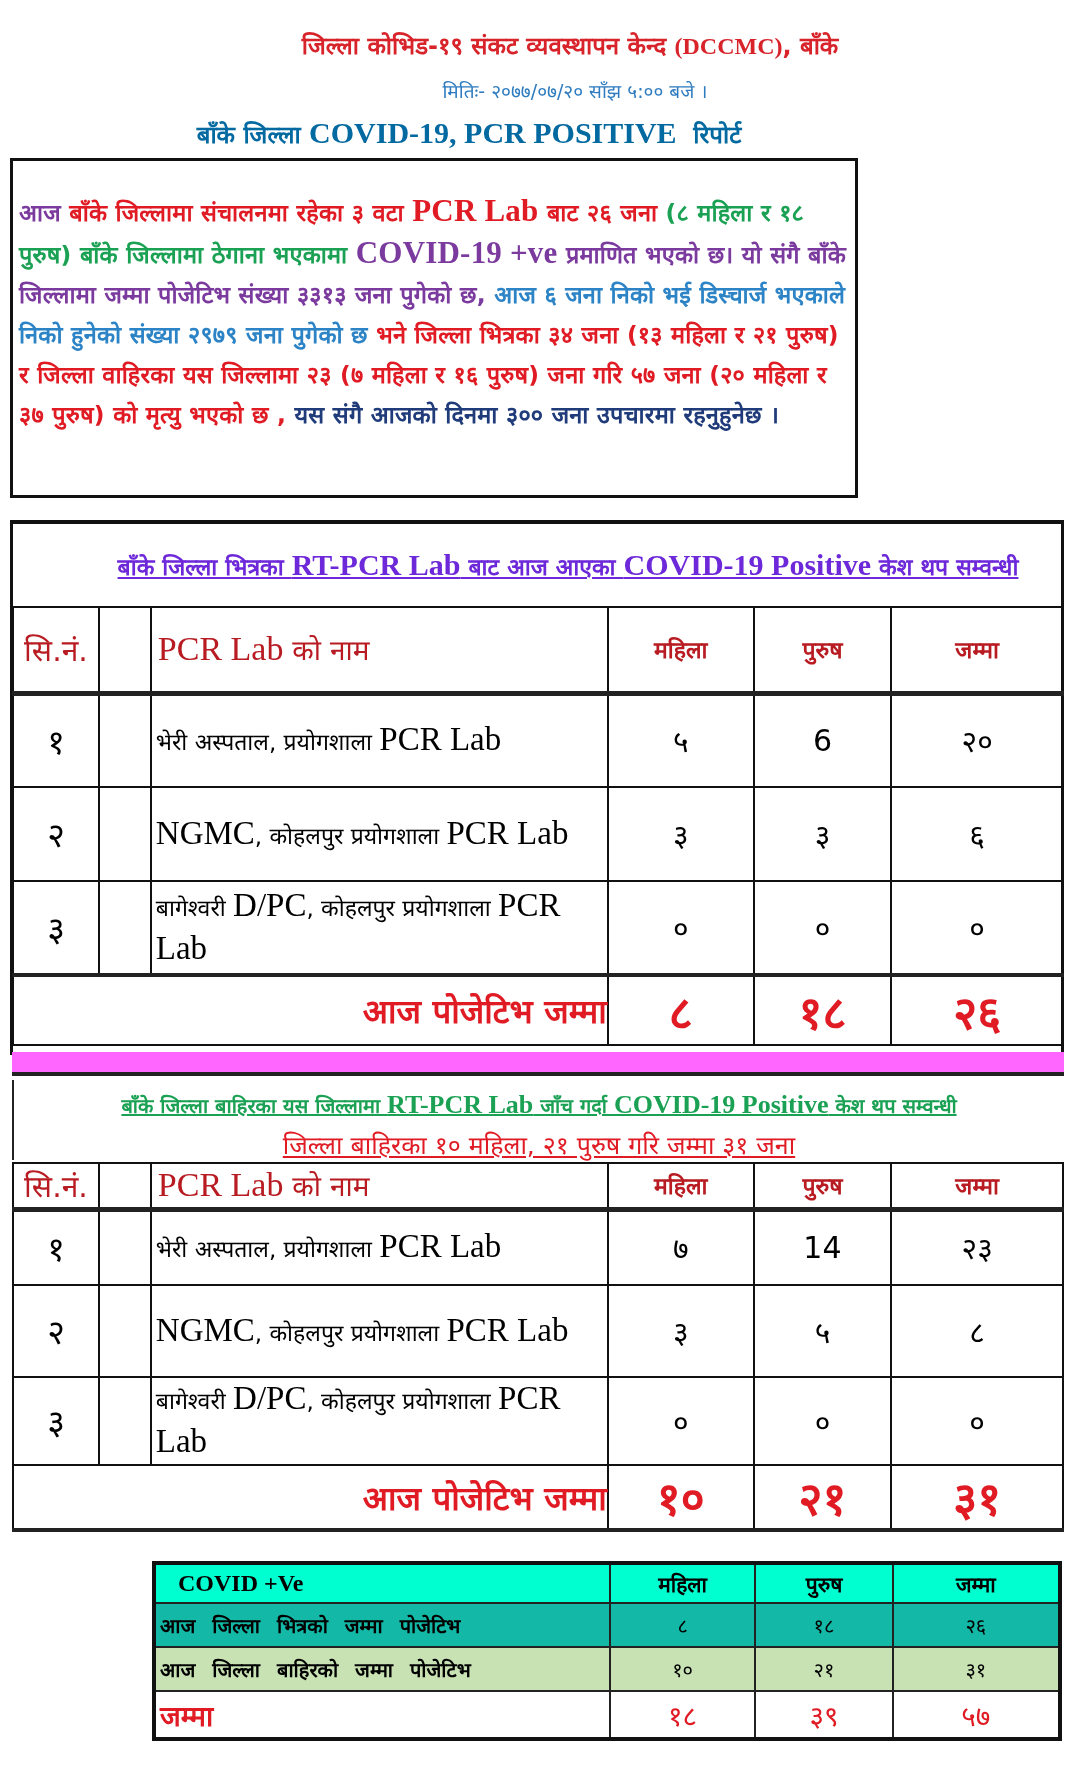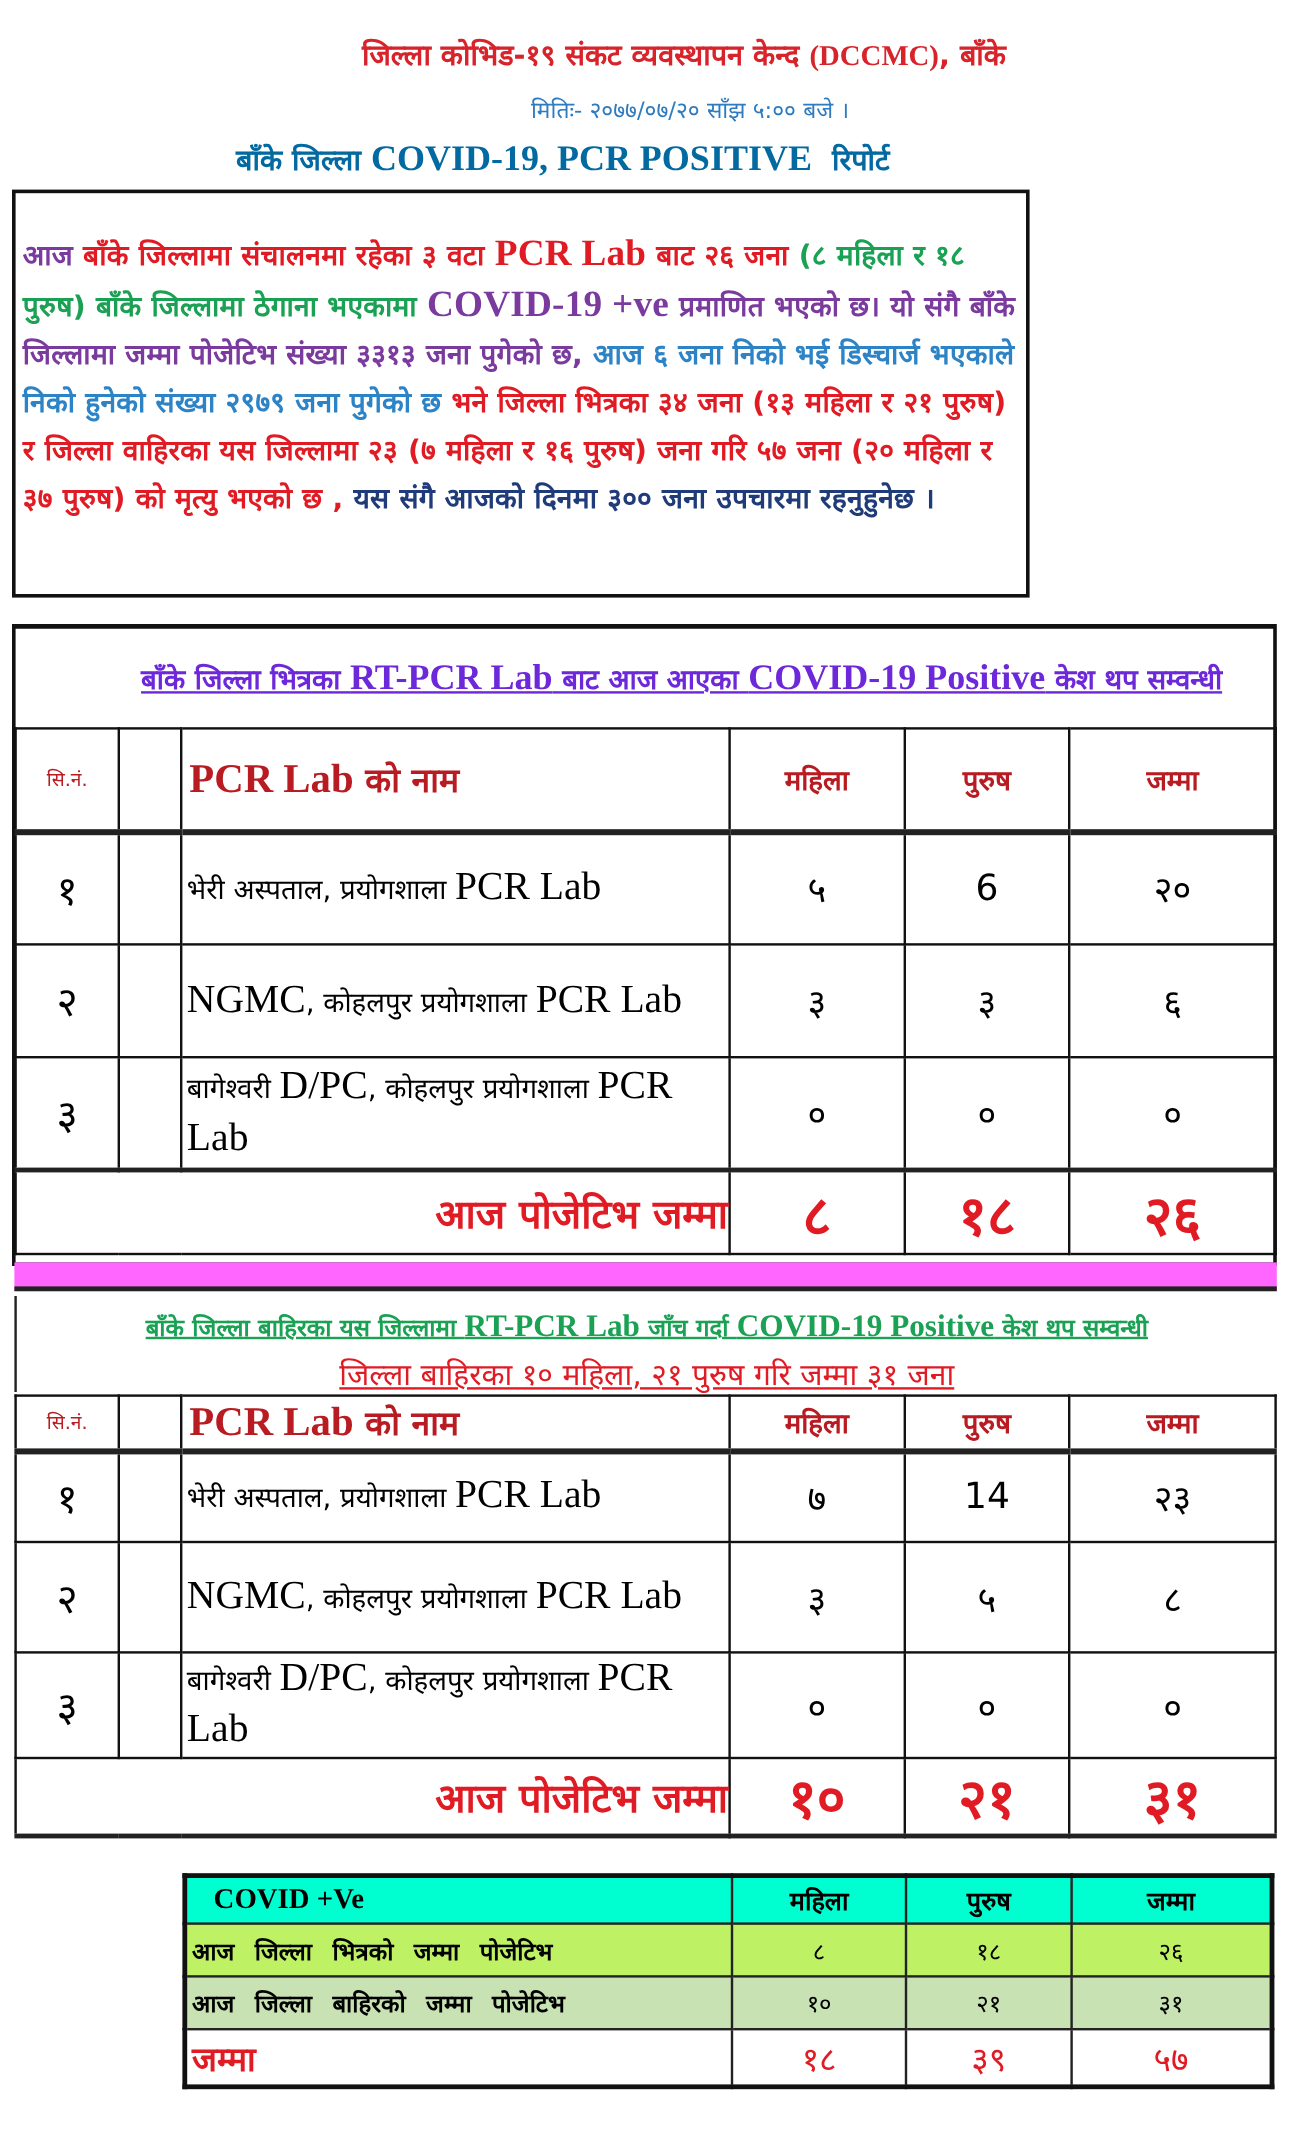--- a/index.html
+++ b/index.html
@@ -25,39 +25,39 @@
   .c-blue { color: #2c84c6; }
   .c-navy { color: #1f3b7a; }
 
   .sec-box { position: absolute; left: 10px; width: 1054px; border: 3px solid #111; }
   .sec-title { text-align: center; text-decoration: underline; font-weight: bold; font-size: 23px; }
   .sec-title .latin { font-family: "Liberation Serif", serif; font-size: 30px; }
 
   table.lab { position: absolute; left: 12px; width: 1052px; border-collapse: collapse; }
   table.lab td { border: 2px solid #111; vertical-align: middle; }
   table.lab tr.head td { border-bottom: 5px solid #222; }
-  .th-sn { color: #b81c22; font-size: 16px; text-align: center; }
-  .th-name { color: #b81c22; font-size: 28px; font-weight: bold; padding-left: 6px; }
+  .th-sn { color: #b81c22; font-size: 30px; text-align: center; }
+  .th-name { color: #b81c22; font-size: 28px; font-weight: normal; padding-left: 6px; }
   .th-name .latin { font-family: "Liberation Serif", serif; font-size: 34px; }
   .th-col { color: #b81c22; font-size: 23px; text-align: center; font-weight: bold; }
   .td-sn { font-size: 34px; text-align: center; }
   .td-name { font-size: 23px; padding-left: 4px; line-height: 40px; }
   .td-name .latin { font-family: "Liberation Serif", serif; font-size: 33px; }
   .td-num { font-size: 30px; text-align: center; }
   .tot-label { color: #e01b24; font-size: 33px; font-weight: bold; text-align: right; }
   .tot-num { color: #e01b24; font-size: 46px; text-align: center; font-weight: bold; }
 
   .pink-bar { position: absolute; left: 12px; top: 1052px; width: 1052px; height: 24px; background: #ff66ff;
     border-bottom: 4px solid #222; }
 
   table.sum { position: absolute; left: 152px; top: 1561px; width: 910px; border-collapse: collapse;
     border: 4px solid #111; }
   table.sum td { border: 2px solid #222; height: 44px; vertical-align: middle; }
   table.sum tr.h td { background: #00ffd0; height: 40px; }
-  table.sum tr.r1 td { background: #bef264; }
+  table.sum tr.r1 td { background: #14b8a6; }
   table.sum tr.r2 td { background: #c8e2b4; }
   table.sum tr.r3 td { background: #ffffff; height: 48px; }
   .s-h1 { font-family: "Liberation Serif", serif; font-weight: bold; font-size: 24px; padding-left: 22px; }
   .s-hc { text-align: center; font-size: 21px; font-weight: bold; }
   .s-lbl { font-size: 20px; font-weight: bold; padding-left: 4px; word-spacing: 10px; }
   .s-num { text-align: center; font-size: 20px; }
   .s-tot-lbl { color: #e01b24; font-size: 28px; font-weight: bold; padding-left: 4px; }
   .s-tot-num { color: #e01b24; font-size: 28px; text-align: center; }
 </style>
 </head>

